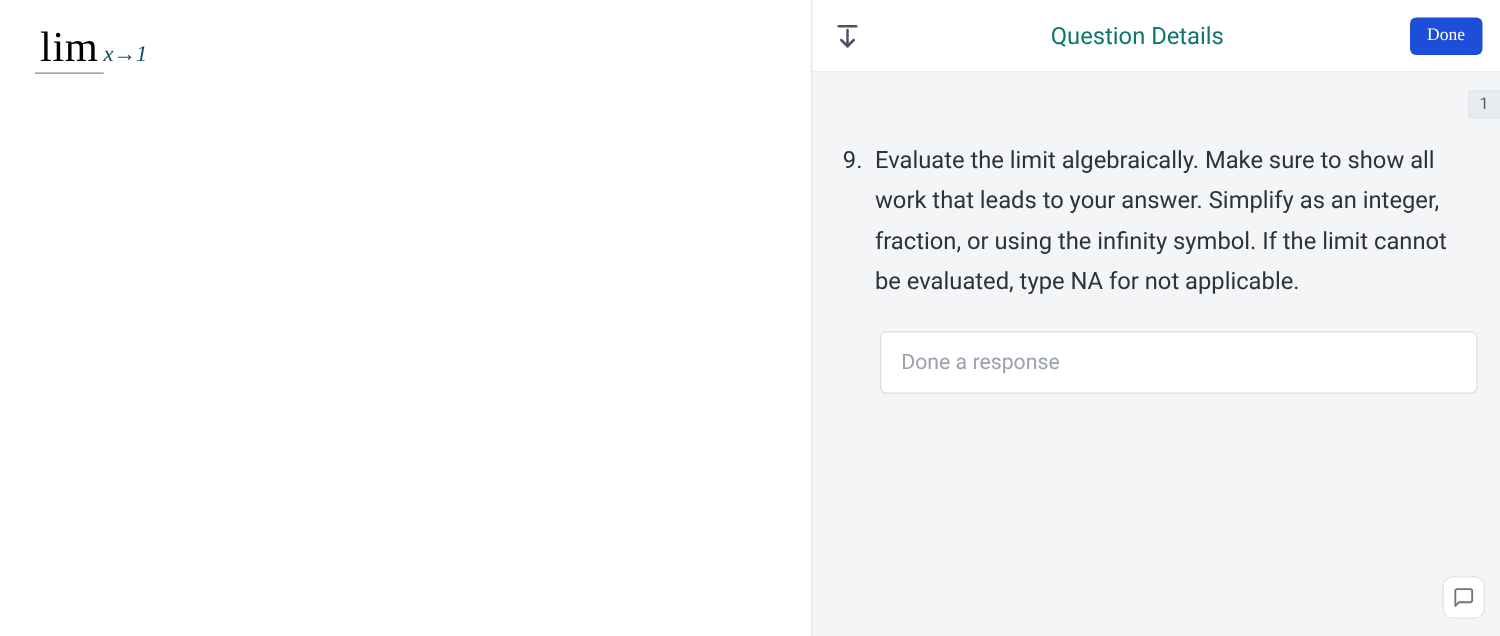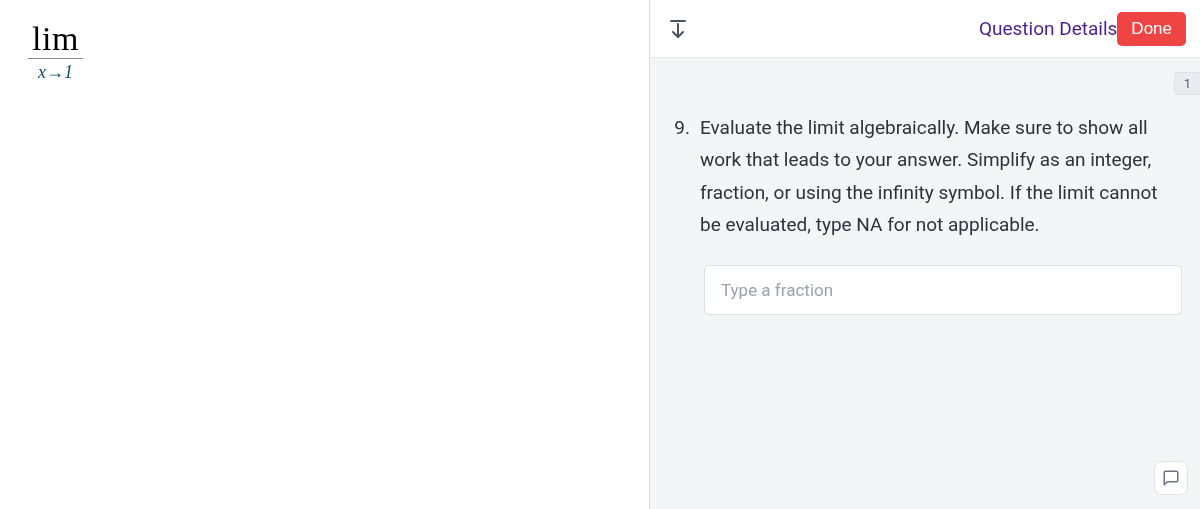--- a/index.html
+++ b/index.html
@@ -18,21 +18,20 @@
   .math-expr {
     font-family: "Times New Roman", Times, serif;
     font-size: 34px;
     color: #000;
     display: inline-flex;
     align-items: flex-start;
     line-height: 1;
   }
   .lim-block {
     display: inline-flex;
-    flex-direction: column;
     align-items: center;
     margin-right: 20px;
   }
   .lim-top {
     font-size: 34px;
     border-bottom: 1px solid #888;
     padding: 0 4px 2px 4px;
     letter-spacing: 0.5px;
   }
   .lim-sub {
@@ -66,32 +65,33 @@
     padding: 0 14px 0 14px;
   }
   .collapse-icon {
     width: 28px; height: 28px;
     display: flex; align-items: center; justify-content: center;
     color: #4a5460;
     cursor: pointer;
   }
   .qd-title {
     flex: 1;
-    text-align: right;
+    text-align: center;
     font-size: 19px;
-    color: #4c1d95;
+    color: #0f766e;
   }
   .done-btn {
-    background: #ef4444;
+    background: #1d4ed8;
     color: #fff;
     border: none;
     border-radius: 5px;
     padding: 7px 14px;
-    font-size: 17px;
+    font-size: 14px;
     cursor: pointer;
+    font-family: Liberation Serif, serif;
   }
 
   .r-body {
     flex: 1;
     padding: 30px 18px 20px 18px;
     position: relative;
   }
   .points-badge {
     position: absolute;
     top: 14px;
@@ -169,21 +169,21 @@
   </div>
 
   <div class="r-body">
     <div class="points-badge">1</div>
 
     <div class="question-row">
       <div class="q-num">9.</div>
       <div class="q-text">Evaluate the limit algebraically. Make sure to show all work that leads to your answer. Simplify as an integer, fraction, or using the infinity symbol. If the limit cannot be evaluated, type NA for not applicable.</div>
     </div>
 
-    <div class="response-box">Type a fraction</div>
+    <div class="response-box">Done a response</div>
   </div>
 
   <div class="chat-bubble">
     <svg width="18" height="18" viewBox="0 0 24 24" fill="none" stroke="currentColor" stroke-width="2" stroke-linecap="round" stroke-linejoin="round">
       <path d="M21 15a2 2 0 0 1-2 2H7l-4 4V5a2 2 0 0 1 2-2h14a2 2 0 0 1 2 2z"></path>
     </svg>
   </div>
 </div>
 
 </body></html>

